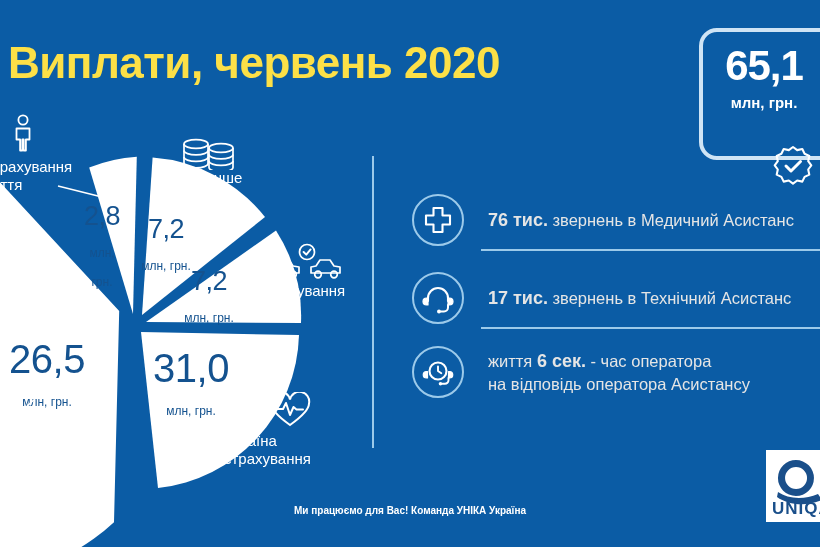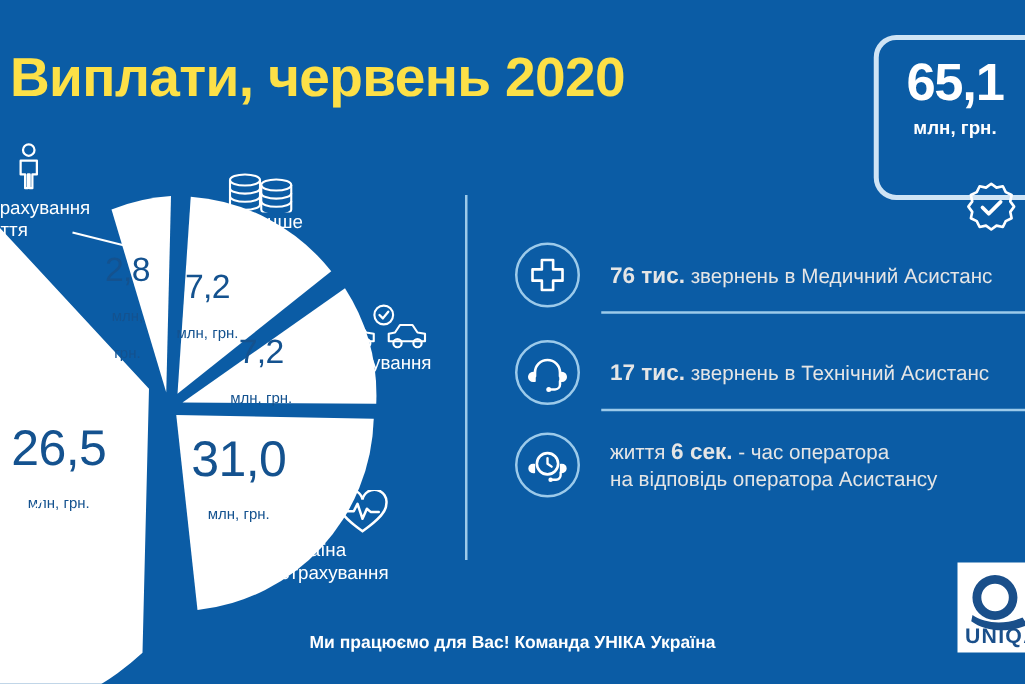--- a/index.html
+++ b/index.html
@@ -82,21 +82,21 @@
     white-space:nowrap;
   }
   .stat-text b{font-weight:bold;font-size:18px;}
   .hr{position:absolute;left:481px;width:420px;height:2px;background:#9ccaea;}
   .hr-1{top:249px;}
   .hr-2{top:327px;}
 
   
   .footer{
     position:absolute;left:0;top:505px;width:820px;text-align:center;
-    color:#ffffff;font-size:14px;font-weight:bold;
+    color:#ffffff;font-size:10px;font-weight:bold;
   }
 
   
   .logo{
     position:absolute;left:766px;top:450px;width:70px;height:72px;
     background:#ffffff;
   }
   .logo svg{display:block;}
 </style>
 </head>

